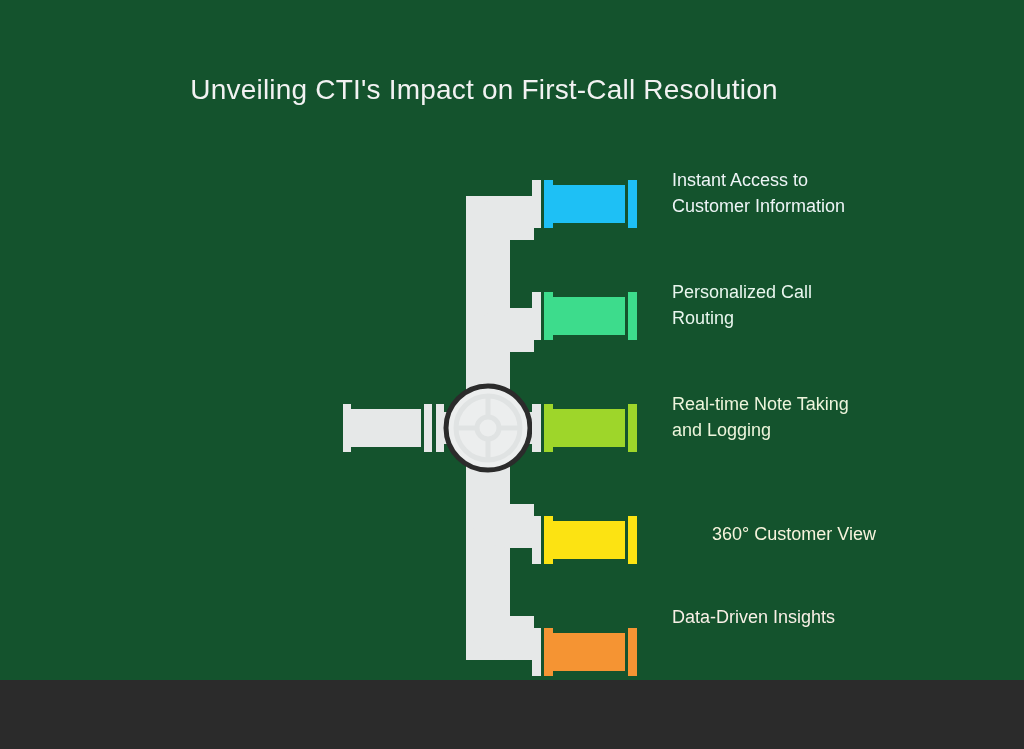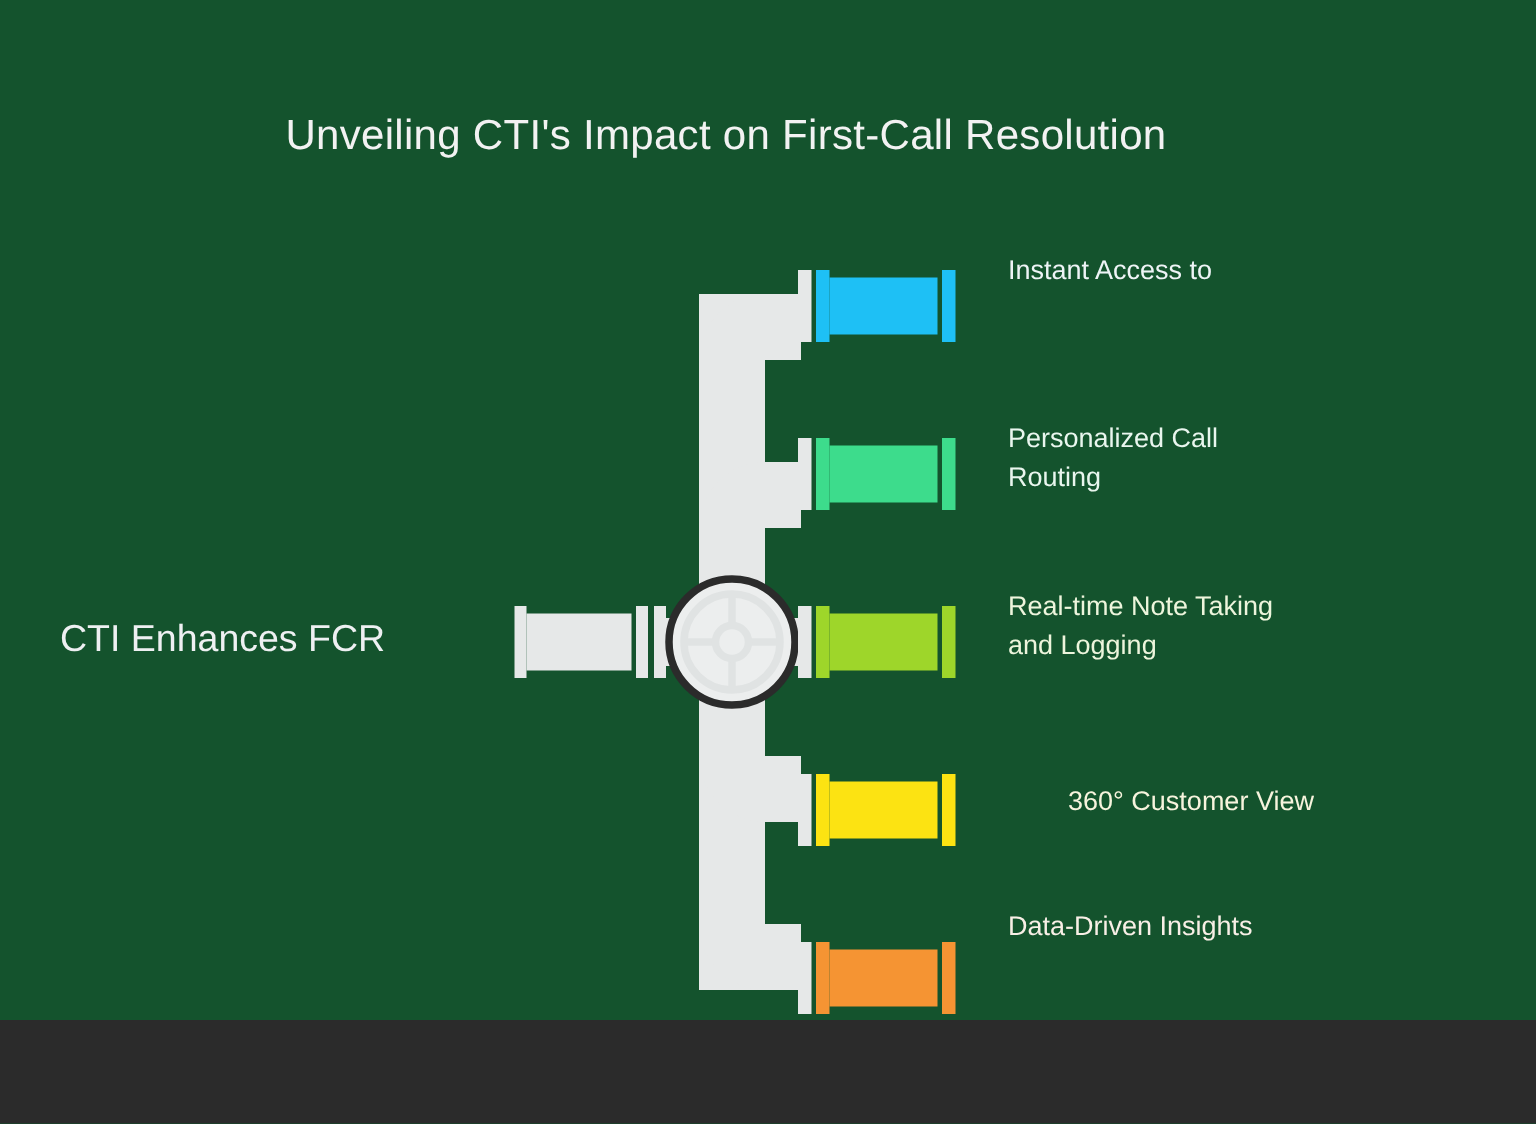--- a/index.html
+++ b/index.html
@@ -63,21 +63,20 @@
   }
   .branch-label .ln { display: block; white-space: nowrap; }
 </style>
 </head>
 <body>
 
 <div id="canvas">
 
   <div id="title">Unveiling CTI's Impact on First-Call Resolution</div>
 
-  <div id="root-label">CTI Enhances FCR</div>
 
   <svg id="piping" viewBox="0 0 1024 749" xmlns="http://www.w3.org/2000/svg">
 
     <g>
 
       <rect x="466" y="196" width="44" height="464" fill="#e6e8e8"></rect>
 
       <path d="M 466 300 L 466 240 A 44 44 0 0 1 510 196 L 534 196 L 534 240 L 510 240 L 510 300 Z" fill="#e6e8e8"></path>
 
       <path d="M 466 412 L 466 352 A 44 44 0 0 1 510 308 L 534 308 L 534 352 L 510 352 L 510 412 Z" fill="#e6e8e8"></path>
@@ -135,20 +134,21 @@
           <rect x="553" y="633" width="72" height="38" fill="#f59433"></rect>
           <rect x="628" y="628" width="9" height="48" fill="#f59433"></rect>
         </g>
       </g>
 
   </svg>
 
   <div id="branch-labels">
       <div class="branch-label" style="color: rgb(238, 244, 246); top: 166.5px;">
         <span class="ln">Instant Access to</span>
+        <span class="ln">Customer Information</span>
       </div>
       <div class="branch-label" style="color: rgb(233, 246, 238); top: 278.5px;">
         <span class="ln">Personalized Call</span>
         <span class="ln">Routing</span>
       </div>
       <div class="branch-label" style="color: rgb(237, 245, 220); top: 390.5px;">
         <span class="ln">Real-time Note Taking</span>
         <span class="ln">and Logging</span>
       </div>
       <div class="branch-label" style="color: rgb(247, 244, 221); top: 520.75px; margin-left: 40px;">

